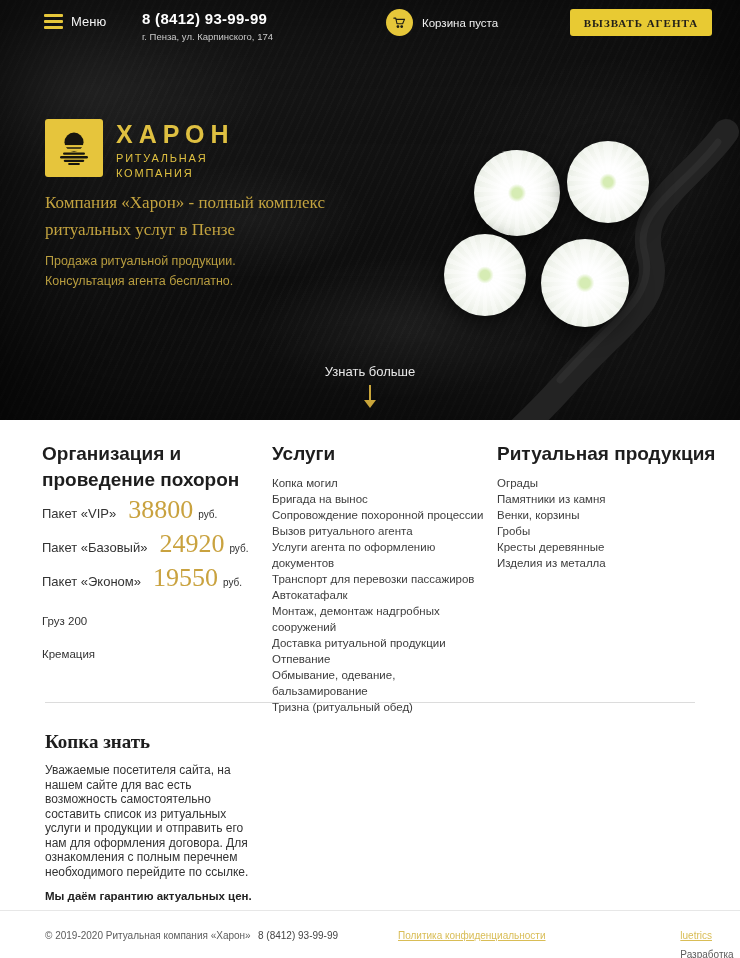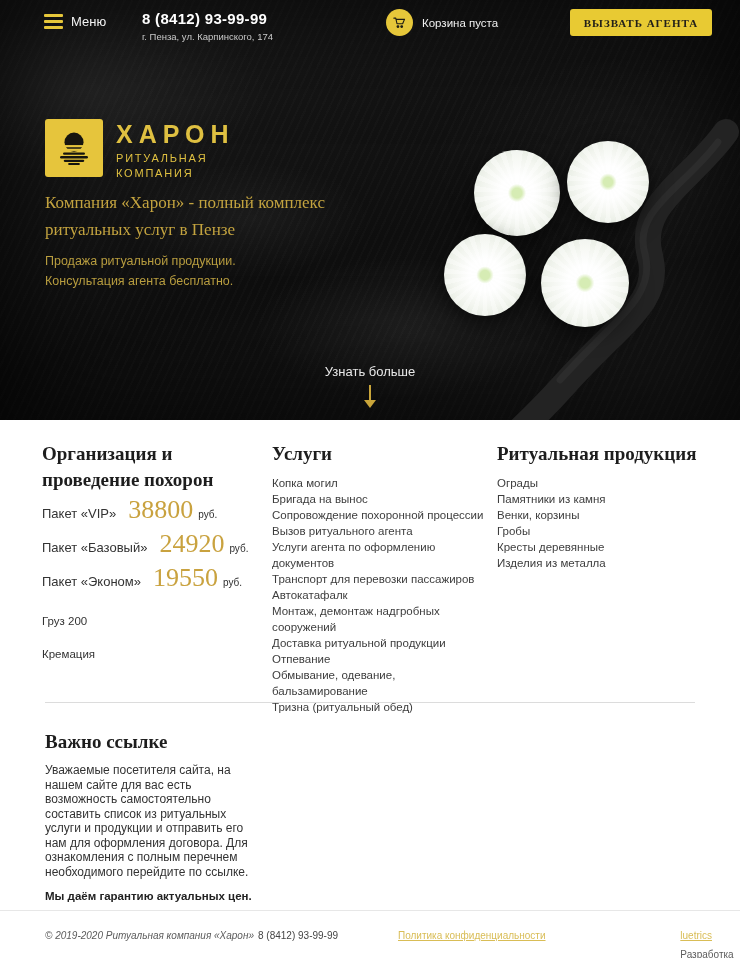--- a/index.html
+++ b/index.html
@@ -68,21 +68,21 @@
   .more { position:absolute; left:0; top:364px; width:740px; text-align:center; cursor:pointer; }
   .more-label { color:#e8e8e8; font-size:13px; }
   .more-arrow { margin-top:6px; }
 
   
   .columns { position:absolute; left:0; top:420px; width:740px; height:282px; }
   .col { position:absolute; top:21px; }
   .col-1 { left:42px; width:228px; }
   .col-2 { left:272px; width:222px; }
   .col-3 { left:497px; width:228px; }
-  .col h2 { font-family:Liberation Serif, serif; font-weight:600;
+  .col h2 { font-family:Liberation Sans, sans-serif; font-weight:600;
     color:#1d1d1d; font-size:19px; line-height:26px; }
 
   .pkg-list { margin-top:2px; }
   .pkg-row { display:flex; align-items:baseline; height:34px; cursor:pointer; }
   .pkg-label { font-size:13px; color:#333; }
   .pkg-price { font-family:"Liberation Serif","DejaVu Serif",serif; color:#c9a23f; font-size:26px; margin-left:12px; }
   .pkg-cur { font-size:10px; font-weight:400; color:#2f2f2f; margin-left:5px; }
   .pkg-plain { font-size:11.5px; color:#333; line-height:16px; margin-top:16px; cursor:pointer; }
   .pkg-plain + .pkg-plain { margin-top:17px; }
 
@@ -93,21 +93,21 @@
   .divider { position:absolute; left:45px; top:702px; width:650px; height:1px; background:#dcdcdc; }
   .important { position:absolute; left:45px; top:702px; width:420px; padding-top:28px; }
   .important h2 { font-family:"Liberation Serif","DejaVu Serif",serif; font-weight:600;
     color:#1d1d1d; font-size:19px; line-height:24px; }
   .important p.body { margin-top:9px; width:212px; font-size:12px; line-height:14.5px; color:#333; }
   .important p.bold { margin-top:11px; font-size:11.5px; font-weight:700; color:#222; }
 
   
   .footer { position:absolute; left:0; top:910px; width:740px; height:48px; border-top:1px solid #e7e7e7; background:#fff; }
   .footer span, .footer a { position:absolute; top:19px; font-size:10px; color:#5c5c5c; }
-  .f-copy { left:45px;font-style:italic; }
+  .f-copy { left:45px; }
   .f-phone { left:258px; color:#444 !important; }
   .f-privacy { left:398px; color:#d9bd56 !important; text-decoration:underline; cursor:pointer; }
   .f-dev { right:28px; }
   .f-dev a { position:static; color:#d9bd56; text-decoration:underline; cursor:pointer; font-size:10px; }
 </style>
 </head>
 <body>
 
 <div class="page">
 
@@ -238,21 +238,21 @@
         <li>Гробы</li>
         <li>Кресты деревянные</li>
         <li>Изделия из металла</li>
       </ul>
     </div>
   </section>
 
   <div class="divider"></div>
 
   <section class="important">
-    <h2>Важно ссылке</h2>
+    <h2>Копка знать</h2>
     <p class="body">Уважаемые посетителя сайта, на нашем сайте для вас есть возможность самостоятельно составить список из ритуальных услуги и продукции и отправить его нам для оформления договора. Для ознакомления с полным перечнем необходимого перейдите по ссылке.</p>
     <p class="bold">Мы даём гарантию актуальных цен.</p>
   </section>
 
   <footer class="footer">
     <span class="f-copy">© 2019-2020 Ритуальная компания «Харон»</span>
     <span class="f-phone">8 (8412) 93-99-99</span>
     <a class="f-privacy">Политика конфиденциальности</a>
     <span class="f-dev">
       <span>Разработка сайта —</span>

